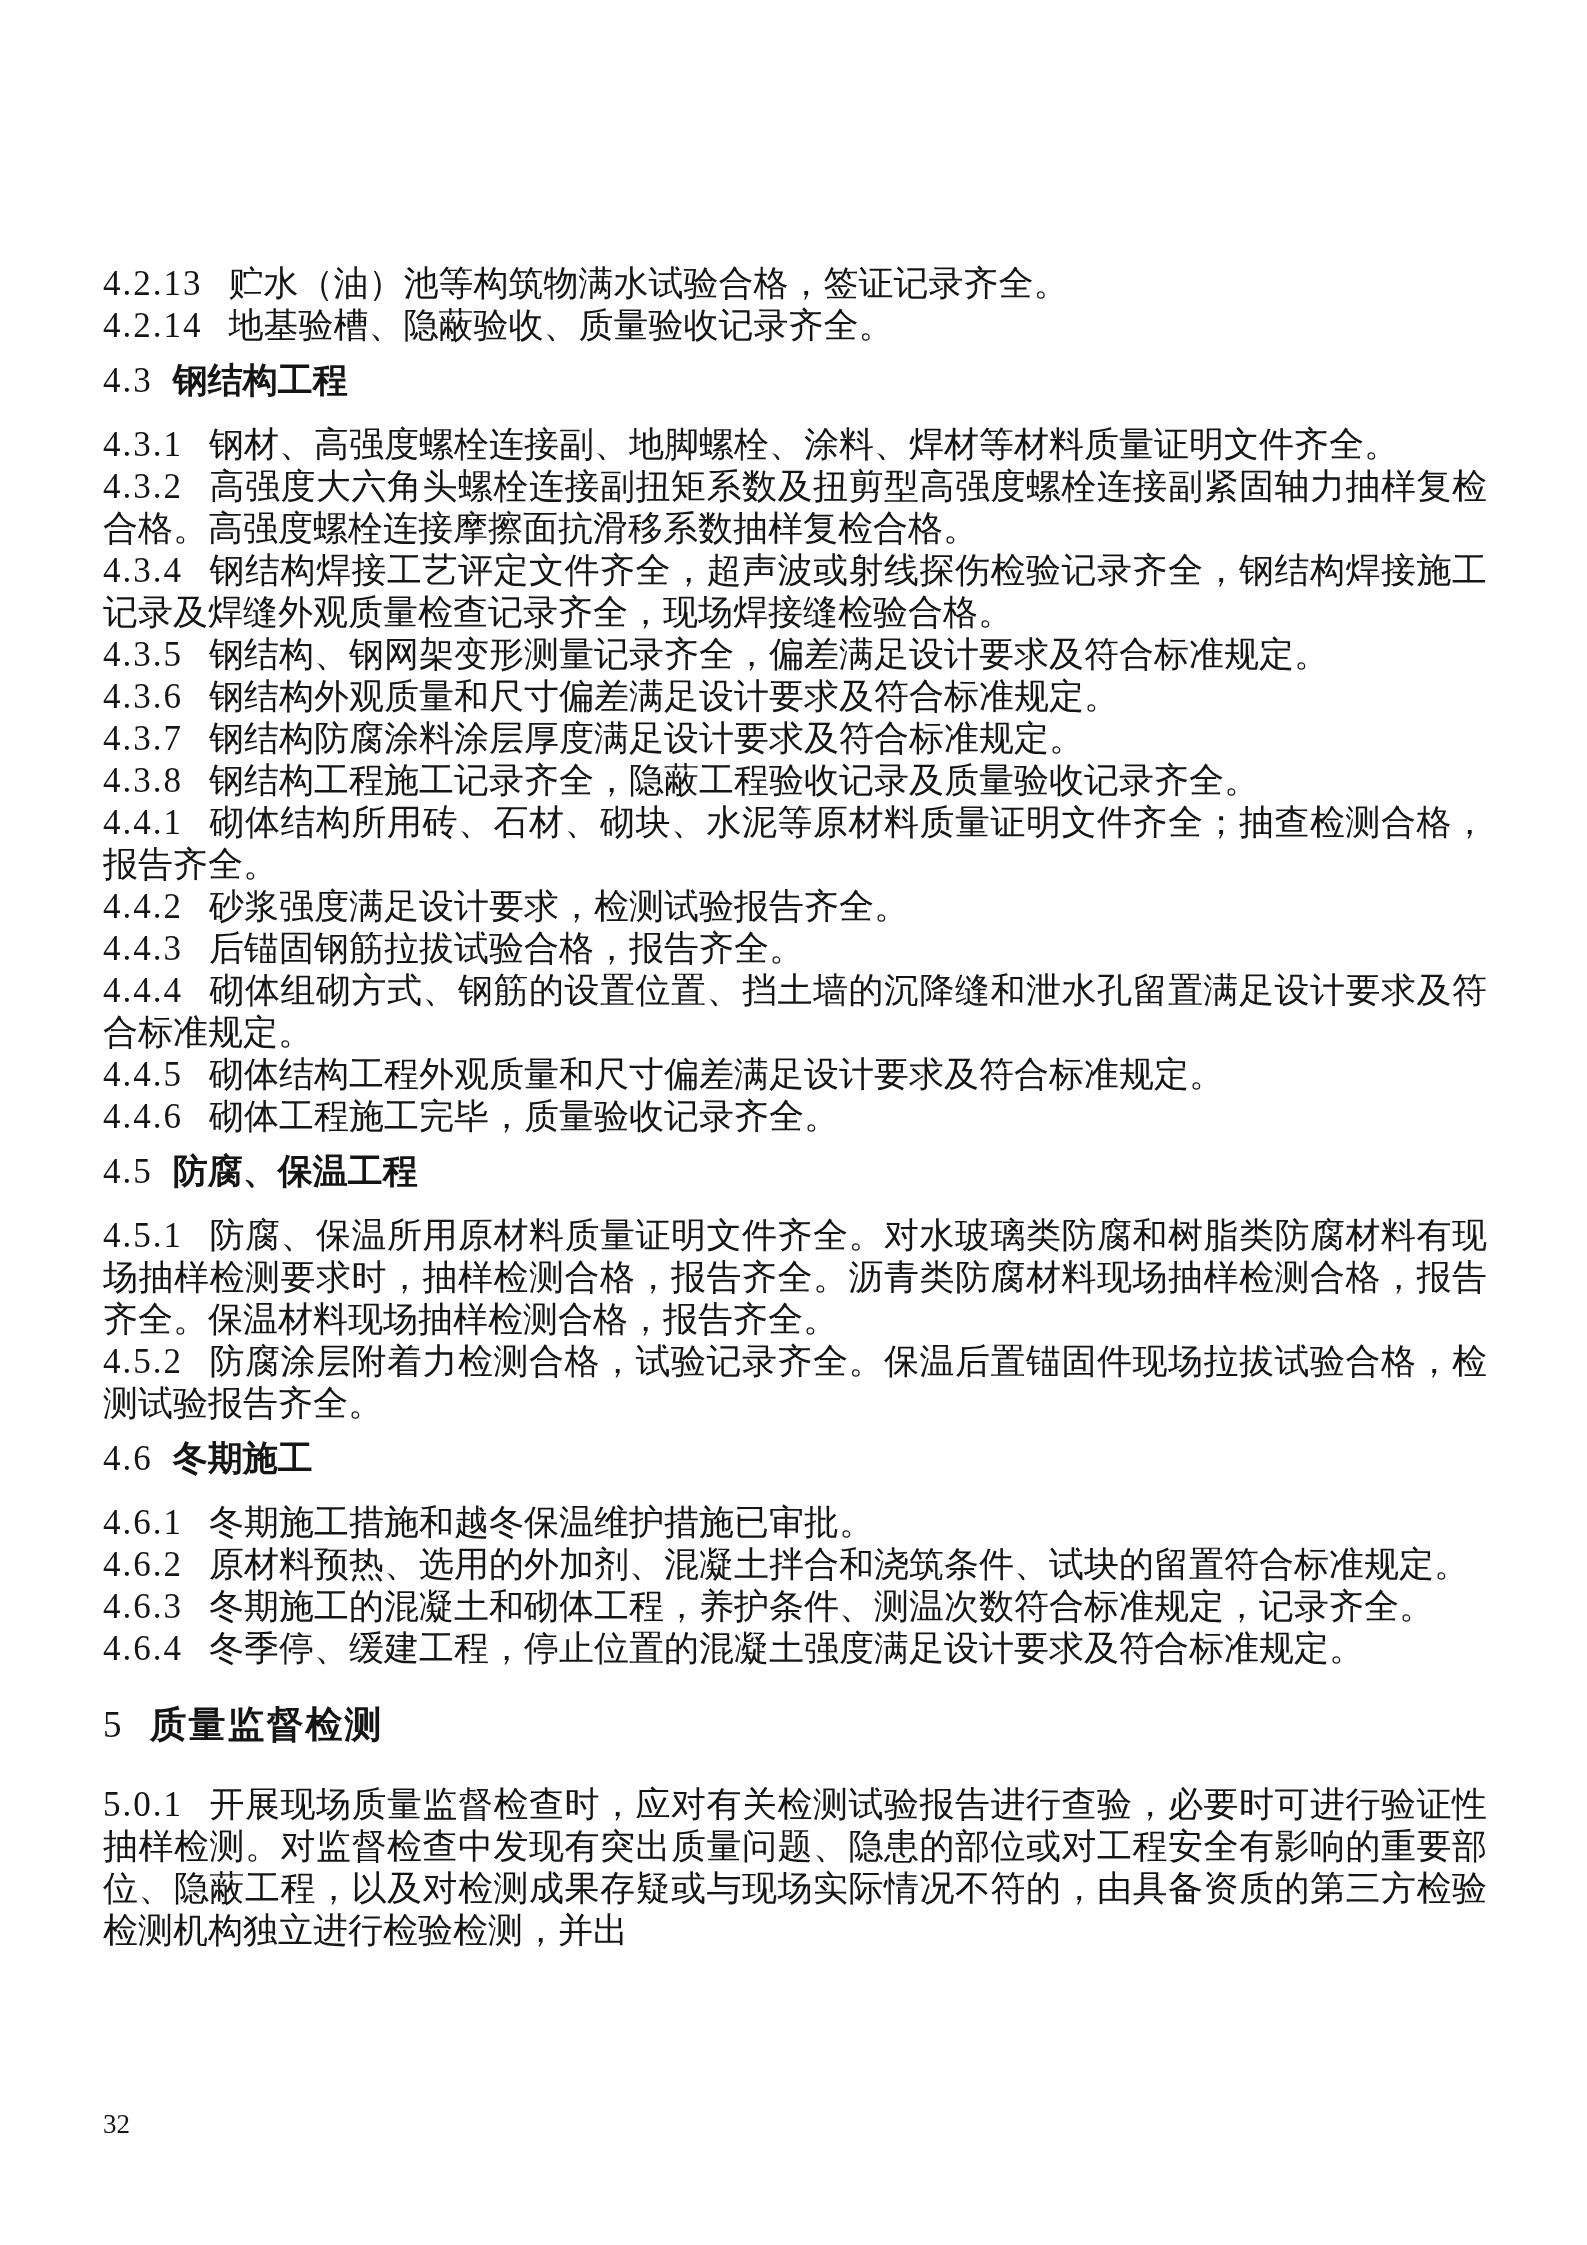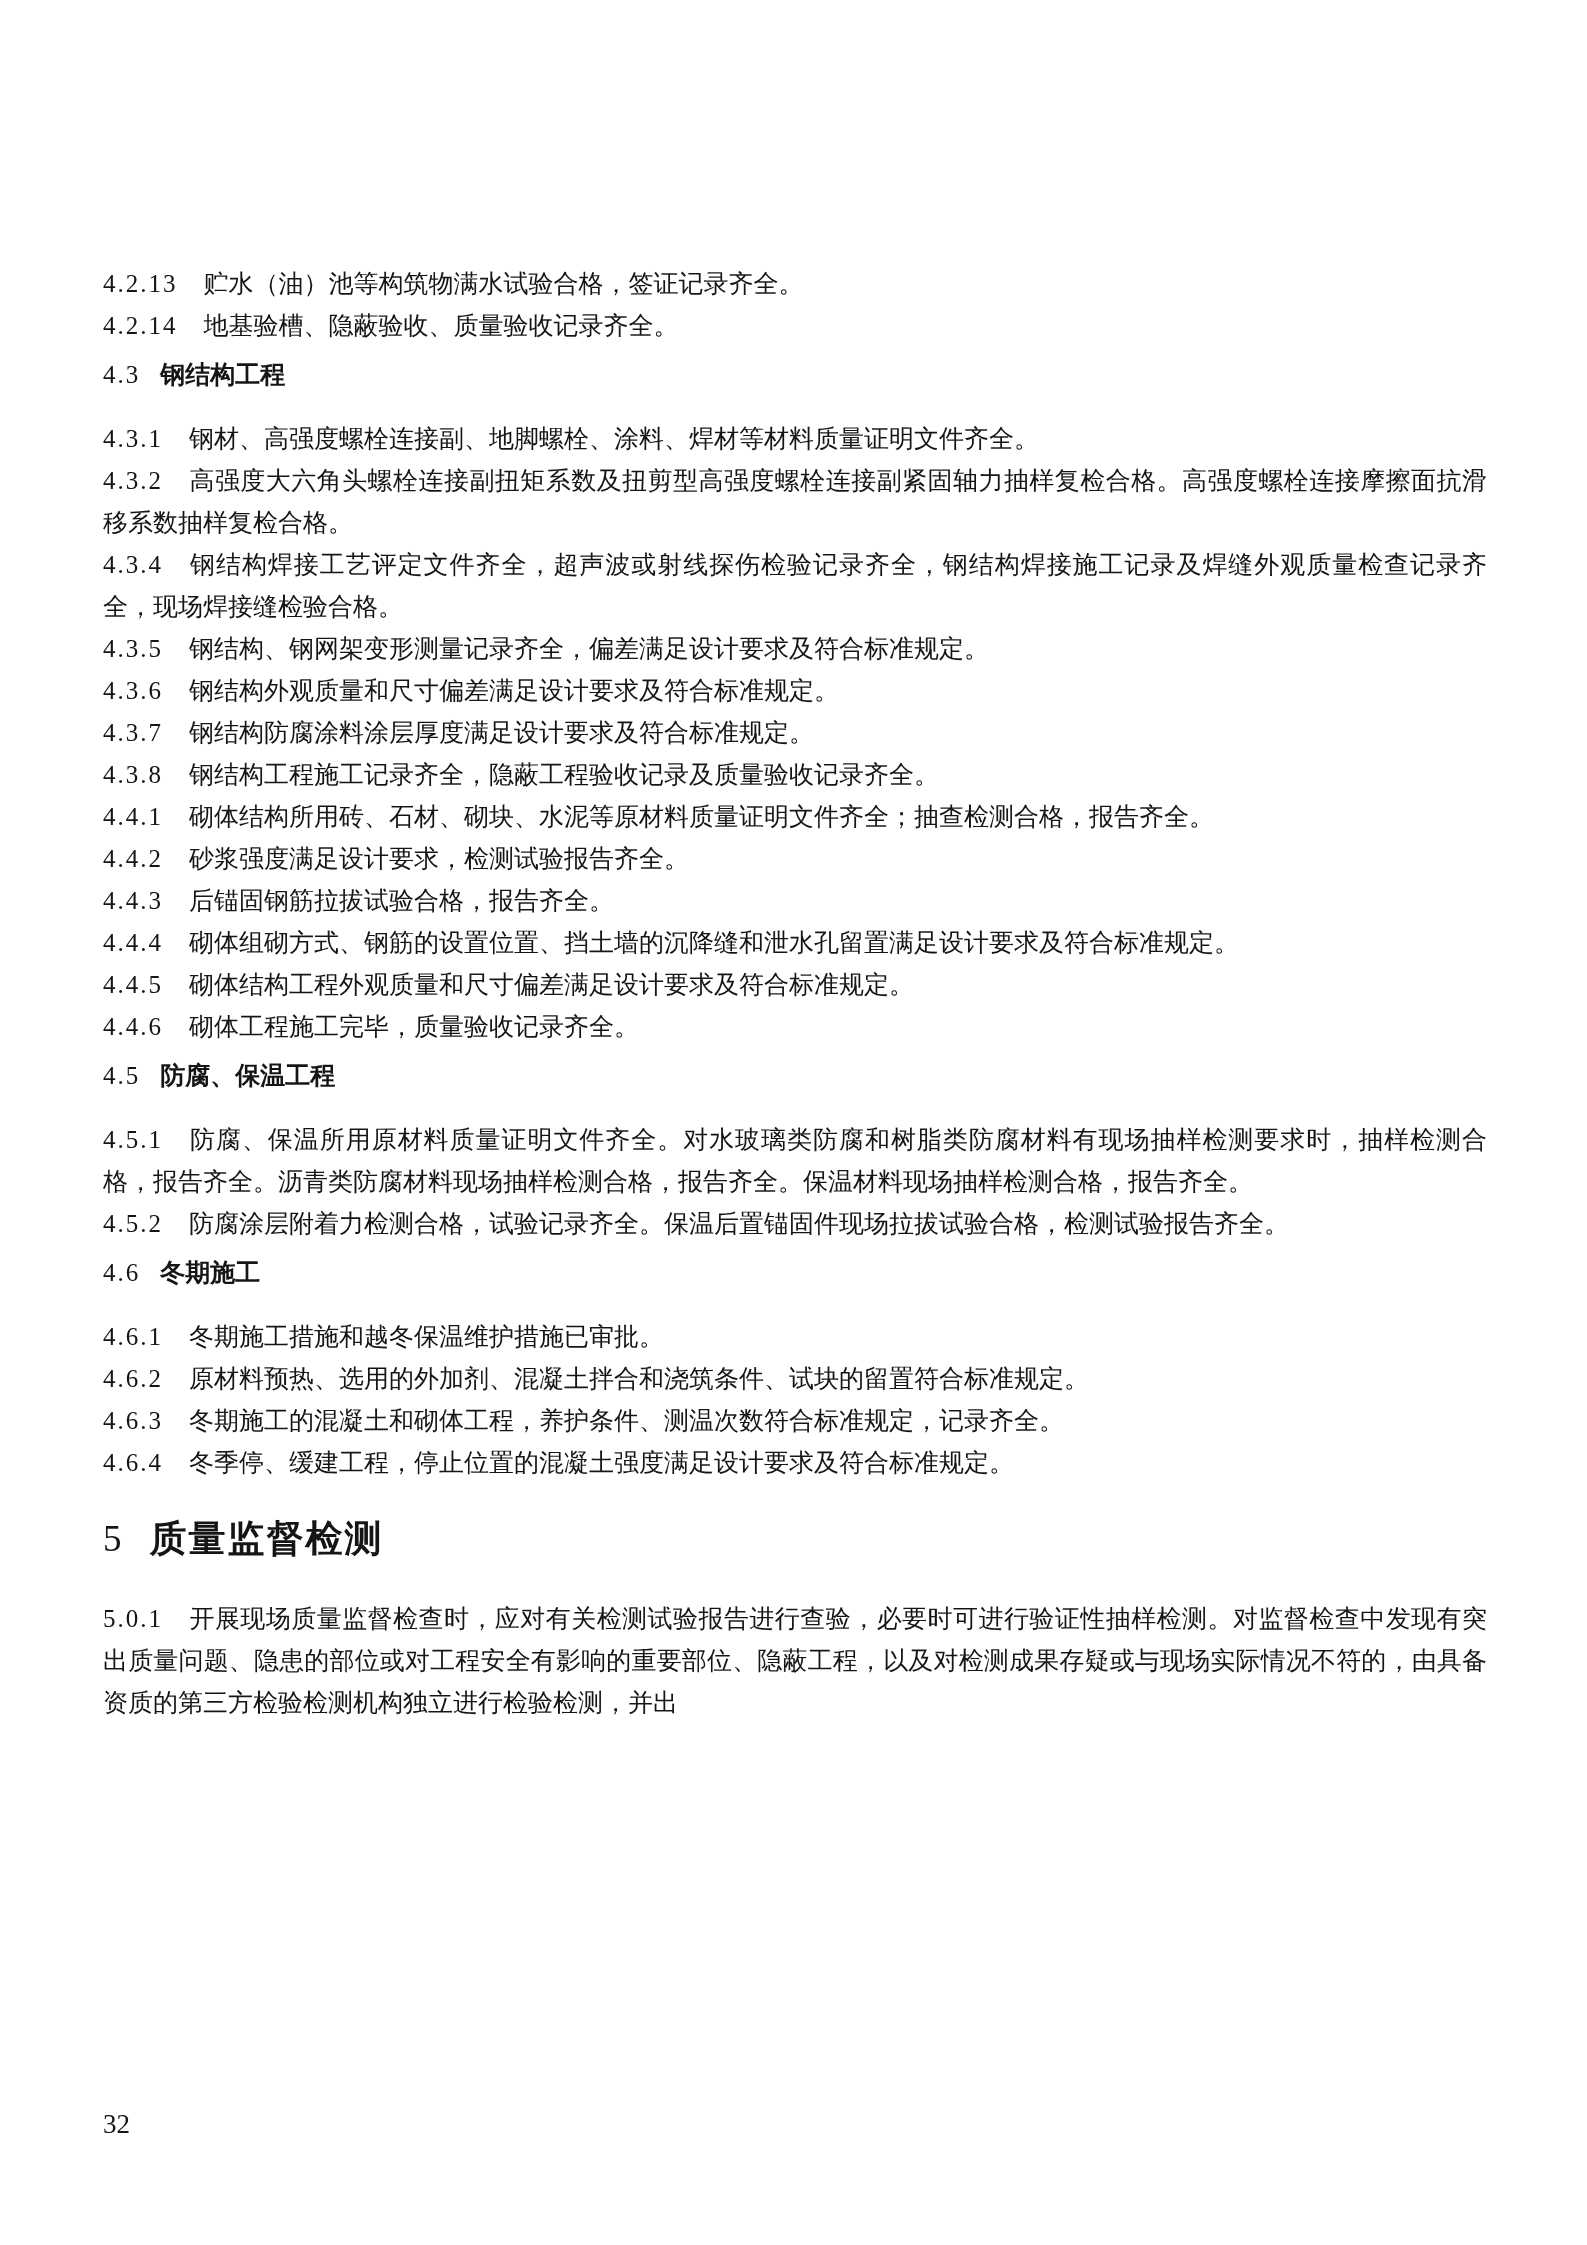--- a/index.html
+++ b/index.html
@@ -17,31 +17,31 @@
     inset: 0;
     background: #ffffff;
   }
   .content {
     position: absolute;
     left: 103px;
     top: 263px;
     width: 1384px;
   }
   .block {
-    font-size: 25px;
+    font-size: 35px;
     line-height: 42px;
     text-align: justify;
   }
   .block .block-num {
     letter-spacing: 2px;
     margin-right: 26px;
     white-space: nowrap;
   }
   .subheading {
-    margin: 6px 0 22px 0;
+    margin: 12px 0 22px 0;
     text-align: left;
   }
   .subheading .block-num { margin-right: 20px; letter-spacing: 2px; }
   .subheading .block-text {
     font-family: "Liberation Sans", "DejaVu Sans", sans-serif;
     font-weight: bold;
   }
   .chapter {
     text-align: left;
     font-size: 37px;

